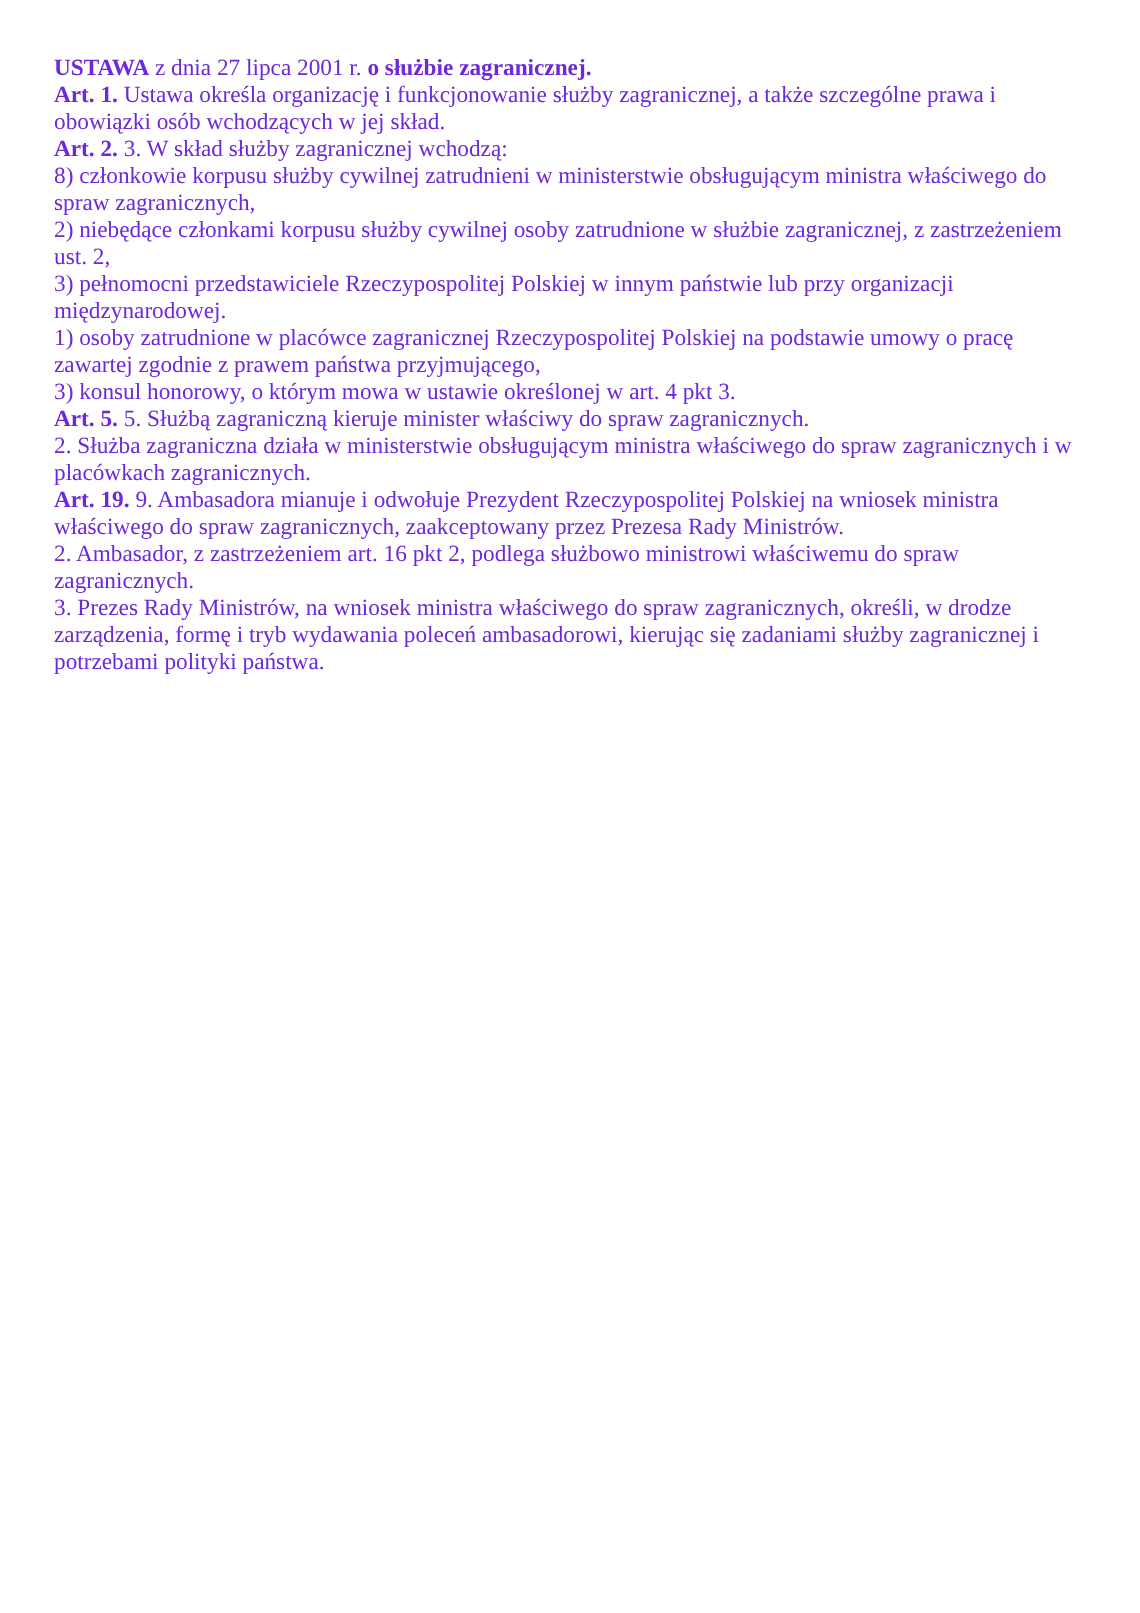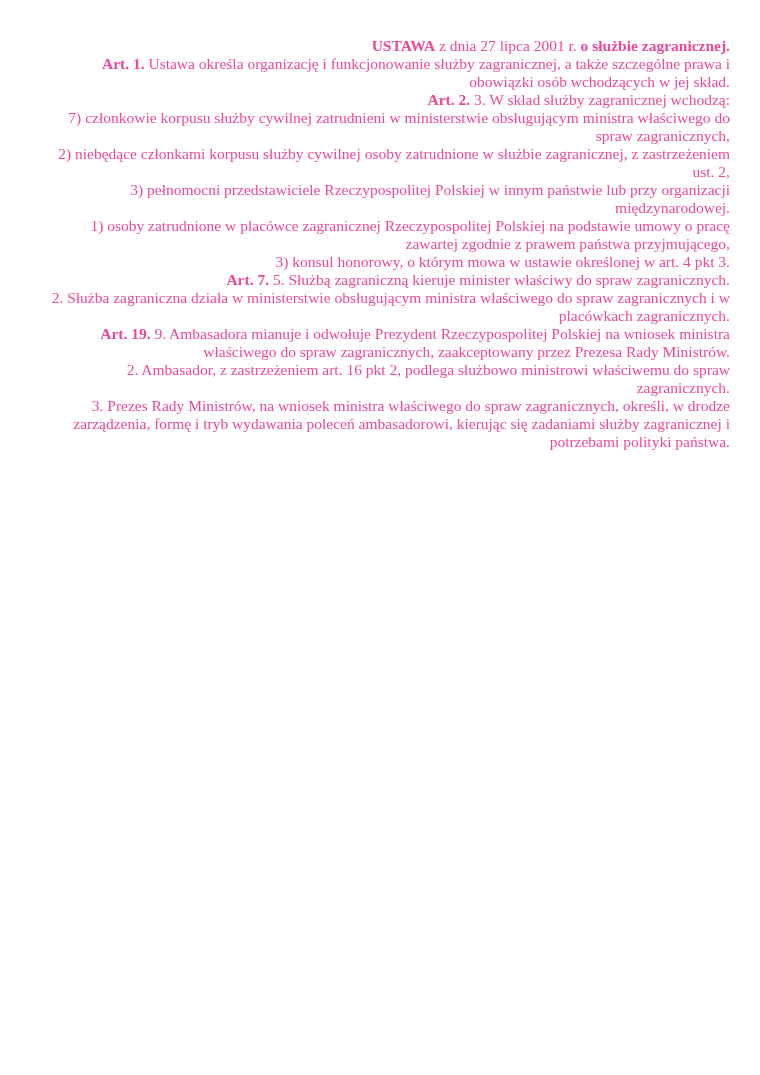--- a/index.html
+++ b/index.html
@@ -17,43 +17,43 @@
     width: 760px;
     height: 1075px;
     background: #ffffff;
     padding: 37px 30px 0 36px;
   }
   .doc {
     width: 694px;
     font-family: "Liberation Serif", "DejaVu Serif", serif;
     font-size: 15.5px;
     line-height: 18px;
-    color: #ec4899;
-    text-align: right;
+    color: #6d28d9;
+    text-align: left;
   }
   .para {
     margin: 0;
     padding: 0;
   }
   .bold {
     font-weight: bold;
   }
 </style>
 </head>
 <body>
 
 <div class="page">
   <div class="doc">
       <p class="para"><span class="bold">USTAWA</span><span> z dnia 27 lipca 2001 r. </span><span class="bold">o służbie zagranicznej.</span></p>
       <p class="para"><span class="bold">Art. 1.</span><span> Ustawa określa organizację i funkcjonowanie służby zagranicznej, a także szczególne prawa i obowiązki osób wchodzących w jej skład.</span></p>
       <p class="para"><span class="bold">Art. 2.</span><span> 3. W skład służby zagranicznej wchodzą:</span></p>
-      <p class="para"><span>7) członkowie korpusu służby cywilnej zatrudnieni w ministerstwie obsługującym ministra właściwego do spraw zagranicznych,</span></p>
+      <p class="para"><span>8) członkowie korpusu służby cywilnej zatrudnieni w ministerstwie obsługującym ministra właściwego do spraw zagranicznych,</span></p>
       <p class="para"><span>2) niebędące członkami korpusu służby cywilnej osoby zatrudnione w służbie zagranicznej, z zastrzeżeniem ust. 2,</span></p>
       <p class="para"><span>3) pełnomocni przedstawiciele Rzeczypospolitej Polskiej w innym państwie lub przy organizacji międzynarodowej.</span></p>
       <p class="para"><span>1) osoby zatrudnione w placówce zagranicznej Rzeczypospolitej Polskiej na podstawie umowy o pracę zawartej zgodnie z prawem państwa przyjmującego,</span></p>
       <p class="para"><span>3) konsul honorowy, o którym mowa w ustawie określonej w art. 4 pkt 3.</span></p>
-      <p class="para"><span class="bold">Art. 7.</span><span> 5. Służbą zagraniczną kieruje minister właściwy do spraw zagranicznych.</span></p>
+      <p class="para"><span class="bold">Art. 5.</span><span> 5. Służbą zagraniczną kieruje minister właściwy do spraw zagranicznych.</span></p>
       <p class="para"><span>2. Służba zagraniczna działa w ministerstwie obsługującym ministra właściwego do spraw zagranicznych i w placówkach zagranicznych.</span></p>
       <p class="para"><span class="bold">Art. 19.</span><span> 9. Ambasadora mianuje i odwołuje Prezydent Rzeczypospolitej Polskiej na wniosek ministra właściwego do spraw zagranicznych, zaakceptowany przez Prezesa Rady Ministrów.</span></p>
       <p class="para"><span>2. Ambasador, z zastrzeżeniem art. 16 pkt 2, podlega służbowo ministrowi właściwemu do spraw zagranicznych.</span></p>
       <p class="para"><span>3. Prezes Rady Ministrów, na wniosek ministra właściwego do spraw zagranicznych, określi, w drodze zarządzenia, formę i tryb wydawania poleceń ambasadorowi, kierując się zadaniami służby zagranicznej i potrzebami polityki państwa.</span></p>
     </div>
 </div>
 
 </body></html>

